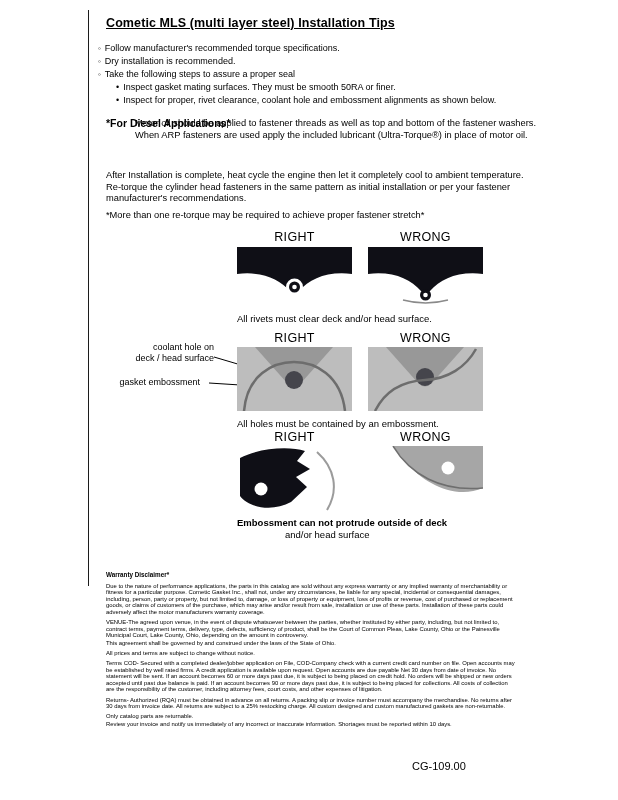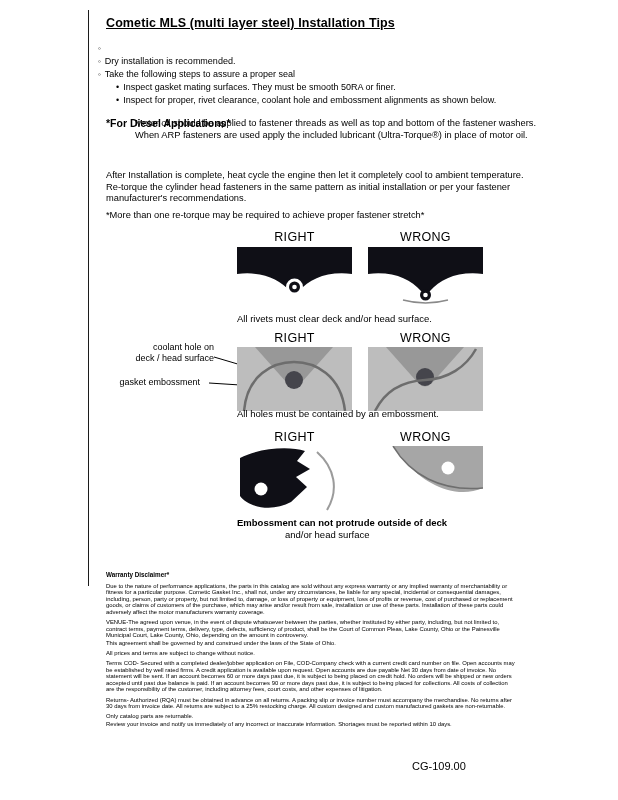--- a/index.html
+++ b/index.html
@@ -43,21 +43,21 @@
   .r3-head { top:430px; }
 
   .dg-tile { width:115px; overflow:hidden; }
   .r1-tile { top:247px; height:63px; }
   .r2-tile { top:347px; height:64px; }
   .r3-tile { top:446px; height:66px; }
   .dg-tile svg { display:block; }
 
   .dg-caption { left:237px; font-size:9.5px; width:260px; }
   .r1-cap { top:313px; }
-  .r2-cap { top:408px; }
+  .r2-cap { top:418px; }
   .r3-cap1 { top:517px;font-weight:bold; }
   .r3-cap2 { top:529px;margin-left:48px; }
 
   .lbl { font-size:9px; line-height:11px; text-align:right; }
   .lbl-coolant { left:104px; top:342px; width:110px; }
   .lbl-emboss  { left:97px; top:377px; width:103px; }
   .pointer-svg { left:206px; top:345px; }
 
   .warranty { left:106px; top:572px; width:410px; font-size:5.9px; line-height:6.6px; }
   .warranty .w-head { font-size:6.3px; font-weight:bold; margin-bottom:4px; }
@@ -69,20 +69,21 @@
 </head>
 <body>
 
 <div class="abs vrule"></div>
 
 <h1 class="abs title">Cometic MLS (multi layer steel) Installation Tips</h1>
 
 <div class="abs tips">
   <div class="bullet-row">
     <span class="bullet-marker">◦</span>
+    <span class="tip-text">Follow manufacturer's recommended torque specifications.</span>
   </div>
   <div class="bullet-row">
     <span class="bullet-marker">◦</span>
     <span class="tip-text">Dry installation is recommended.</span>
   </div>
   <div class="bullet-row">
     <span class="bullet-marker">◦</span>
     <span class="tip-text">Take the following steps to assure a proper seal</span>
   </div>
   <div class="bullet-row sub">

